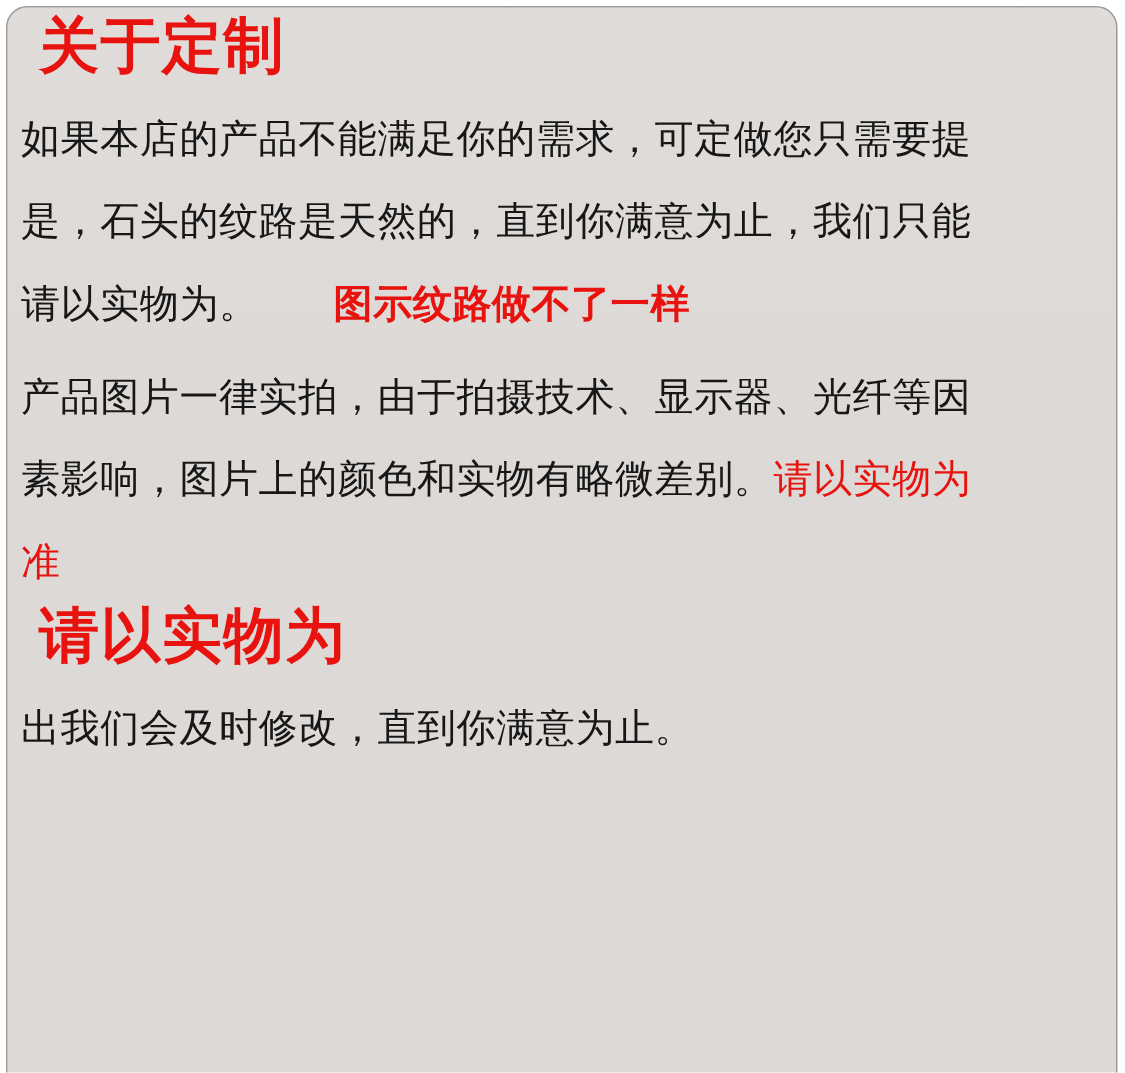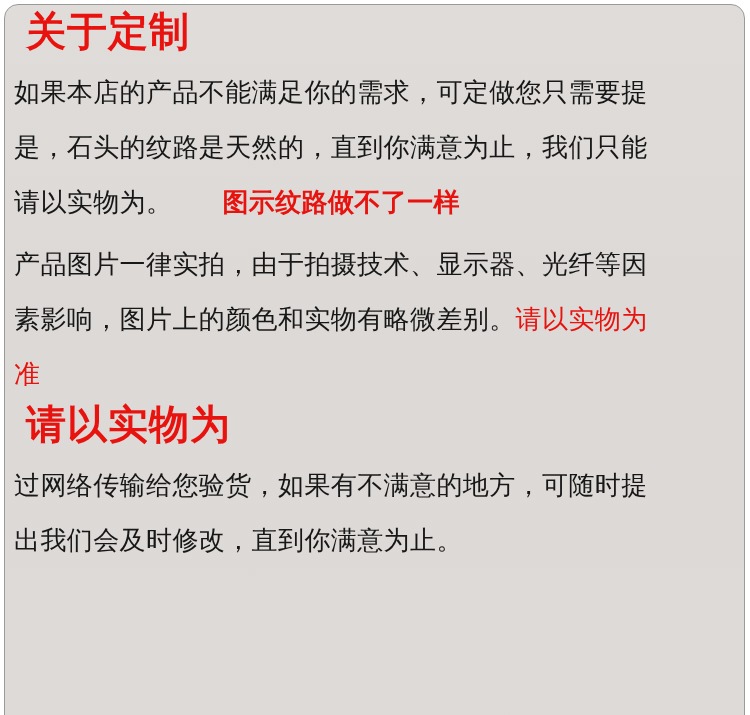--- a/index.html
+++ b/index.html
@@ -78,20 +78,17 @@
       <span>素影响，图片上的颜色和实物有略微差别。</span><span class="red">请以实物为</span>
     </div>
     <div class="line">
       <span class="red">准</span>
     </div>
   </div>
 
   <div class="heading">请以实物为</div>
   <div class="para p3">
     <div class="line">
-      <span>过网络传输给您验货，如果有不满意的地方，可随时提</span>
-    </div>
-    <div class="line">
       <span>出我们会及时修改，直到你满意为止。</span>
     </div>
   </div>
 
 </div>
 
 </body></html>

